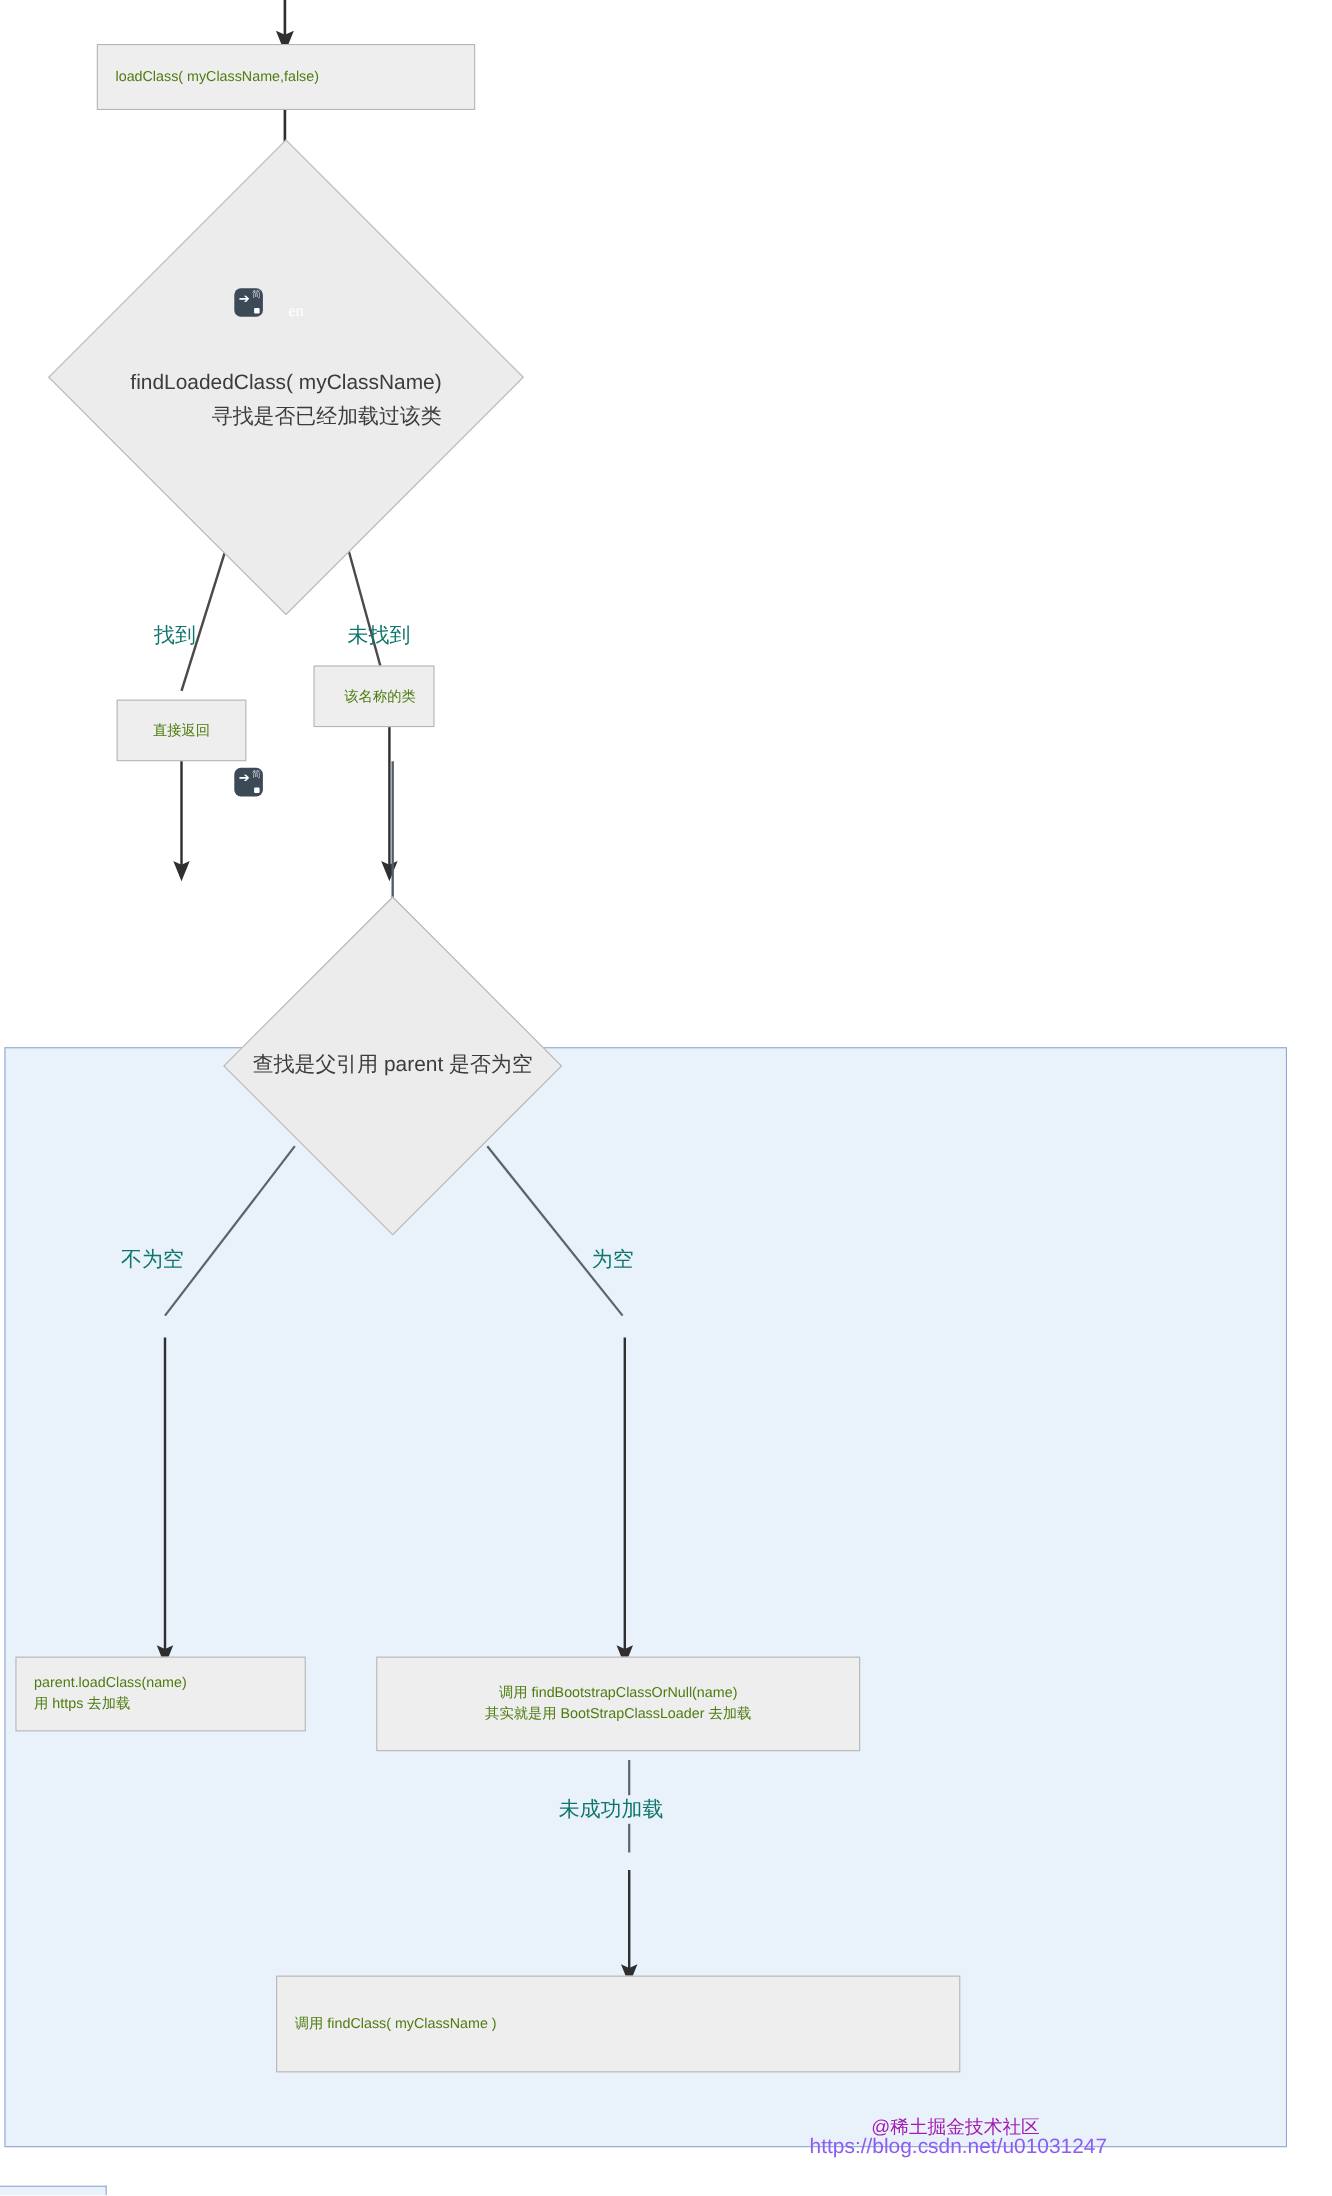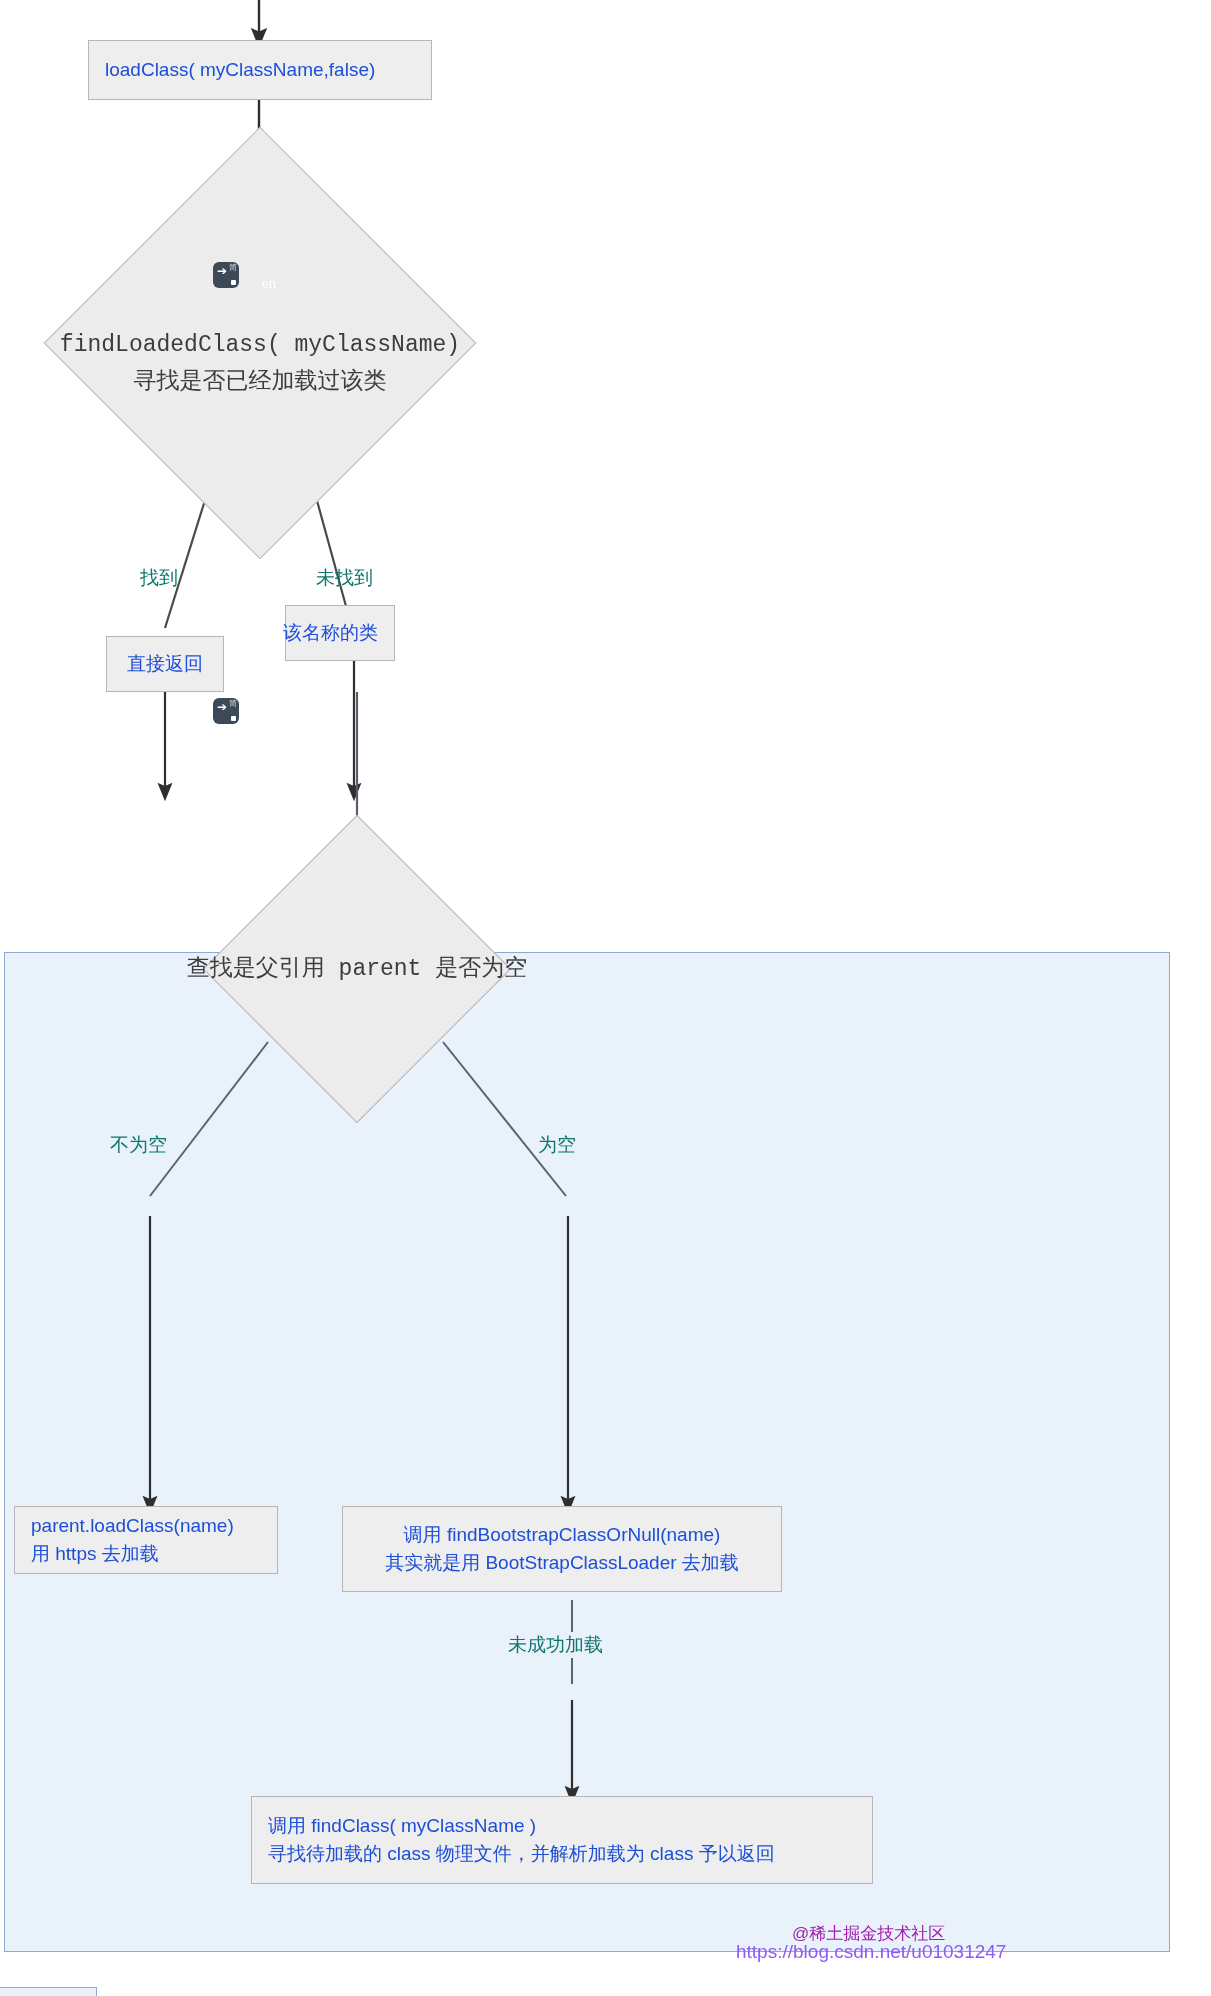--- a/index.html
+++ b/index.html
@@ -46,22 +46,22 @@
   
   .node {
     position: absolute;
     box-sizing: border-box;
     background: #eeeeee;
     border: 1px solid #b6b6b6;
     display: flex;
     flex-direction: column;
     justify-content: center;
     padding: 8px 16px;
-    font-size: 19px;
-    color: #1d4ed8;
+    font-size: 13px;
+    color: #4d7c0f;
     line-height: 1.45;
   }
   .node .line {
     white-space: nowrap;
   }
 
   
   .diamond-wrap {
     position: absolute;
   }
@@ -74,27 +74,26 @@
     background: #ececec;
     border: 1px solid #b6b6b6;
     box-sizing: border-box;
     transform: rotate(45deg);
   }
   .diamond-label {
     position: absolute;
     left: 50%;
     top: 50%;
     transform: translate(-50%, -50%);
-    font-size: 23px;
+    font-size: 19px;
     color: #3c3c3c;
     line-height: 1.6;
     white-space: nowrap;
-    text-align: center;
+    text-align: right;
     z-index: 3;
-    font-family: Liberation Mono, monospace;
   }
   .diamond-label .line { white-space: nowrap; }
 
   
   .edge-label {
     position: absolute;
     font-size: 19px;
     color: #0f766e;
     white-space: nowrap;
     background: transparent;
@@ -265,21 +264,20 @@
 
   <div class="node" style="left:342px; top:1506px; width:440px; height:86px;align-items:center;">
     <span class="line">调用 findBootstrapClassOrNull(name)</span>
     <span class="line">其实就是用 BootStrapClassLoader 去加载</span>
   </div>
 
   <div class="edge-label" style="left:502px; top:1632px; background:#e9f1fb; padding:0 6px;">未成功加载</div>
 
   <div class="node" style="left:251px; top:1796px; width:622px; height:88px;">
     <span class="line">调用 findClass( myClassName )</span>
-    <span class="line">寻找待加载的 class 物理文件，并解析加载为 class 予以返回</span>
   </div>
 
   <div class="wm-brand" style="left:792px; top:1922px;">@稀土掘金技术社区</div>
   <div class="wm-url" style="left:736px; top:1941px;">https://blog.csdn.net/u01031247</div>
 
   <div class="bottom-strip"></div>
 
 </div>
 
 </body></html>

